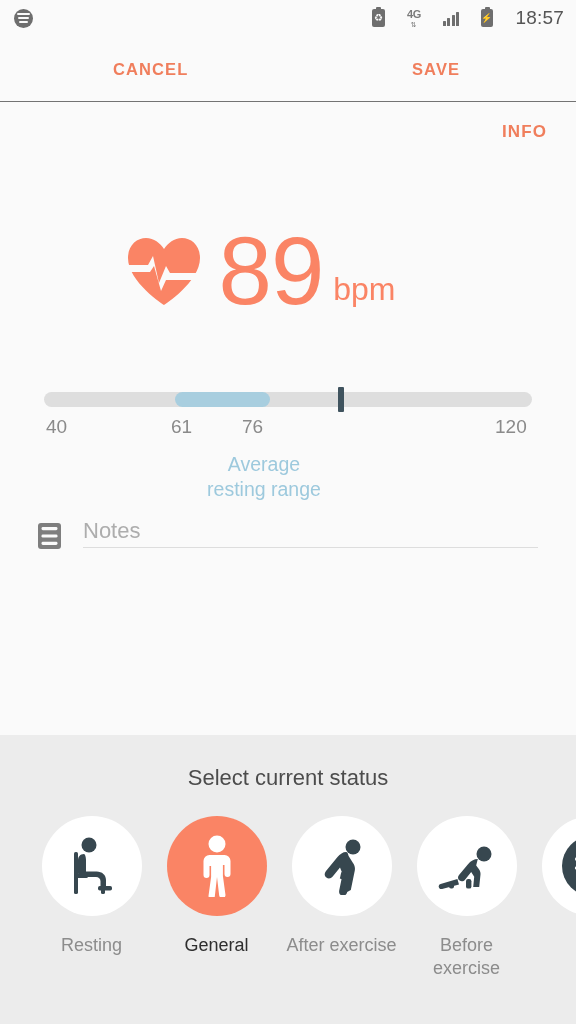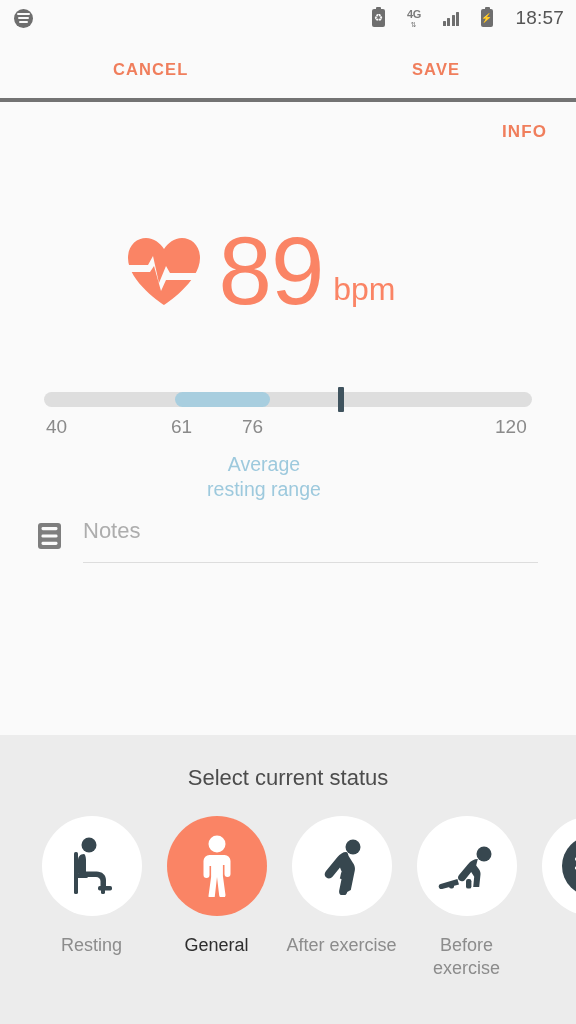--- a/index.html
+++ b/index.html
@@ -41,21 +41,21 @@
 
   .batt{ width:12px; height:18px; background:#6E6E6E; border-radius:2px; position:relative;}
   .batt:before{ content:""; position:absolute; top:-2.5px; left:3.5px; width:5px; height:2.5px; background:#6E6E6E; border-radius:1px 1px 0 0;}
   .batt:after{ content:"\26A1"; position:absolute; top:0; left:0; width:12px; text-align:center; font-size:9px; line-height:18px; color:#FAFAFA;}
 
   .clock{ font-size:19px; color:#555; letter-spacing:.2px; }
 
   
   .actionbar{
     position:absolute; top:36px; left:0; width:576px; height:66px;
-    border-bottom:4px solid #737373; background:#FAFAFA;
+    border-bottom:1px solid #737373; background:#FAFAFA;
   }
   .act-btn{
     position:absolute; top:0; height:66px; display:flex; align-items:center;
     color:#F07E5C; font-size:16.5px; font-weight:bold; letter-spacing:1.1px;
     background:none; border:none; cursor:pointer; font-family:inherit;
   }
   .act-cancel{ left:113px; }
   .act-save{ left:412px; }
 
   .info-btn{
@@ -102,21 +102,21 @@
   }
 
   
   .notes-row{
     position:absolute; top:518px; left:38px; width:500px;
     display:flex; align-items:flex-start;
   }
   .notes-icon{ width:23px; height:26px; margin-top:5px; margin-right:22px; flex:0 0 auto;}
   .notes-input{
     flex:1; border:none; border-bottom:1px solid #DDD; background:transparent;
-    font-family:inherit; font-size:22px; color:#4A4A4A; padding:0 0 18px 0;
+    font-family:inherit; font-size:22px; color:#4A4A4A; padding:0 0 3px 0;
     outline:none;
   }
   .notes-input::placeholder{ color:#ADADAD; }
 
   
   .status-panel{
     position:absolute; top:735px; left:0; width:576px; height:289px;
     background:#ECECEC;
   }
   .panel-title{

